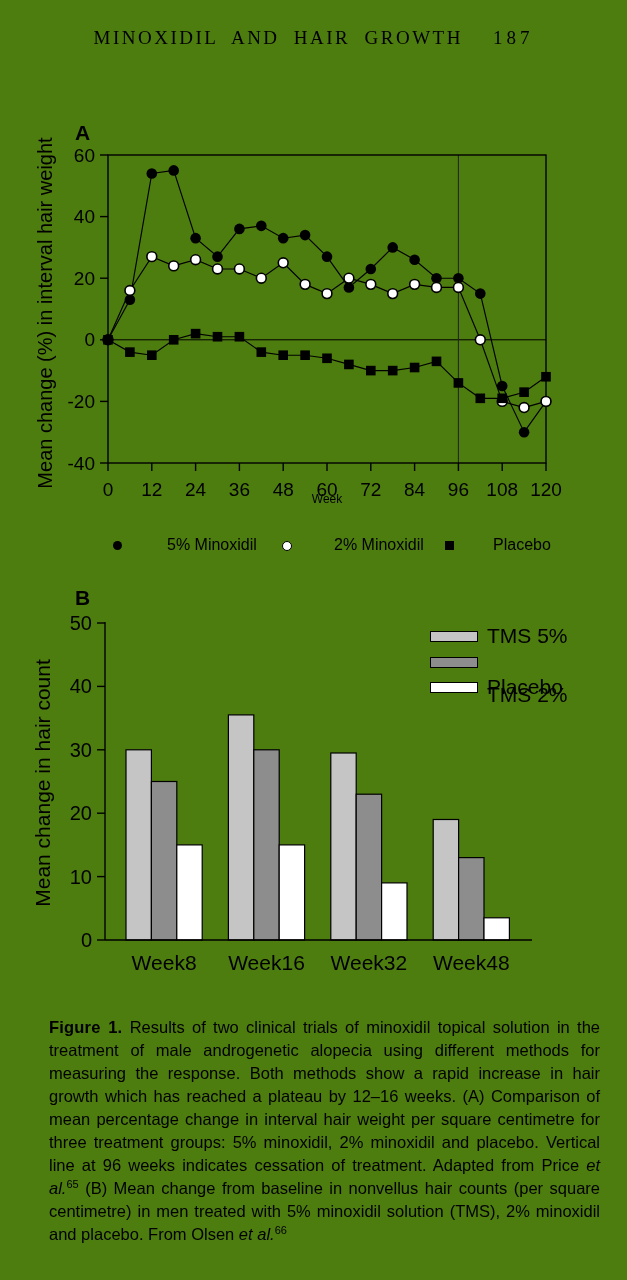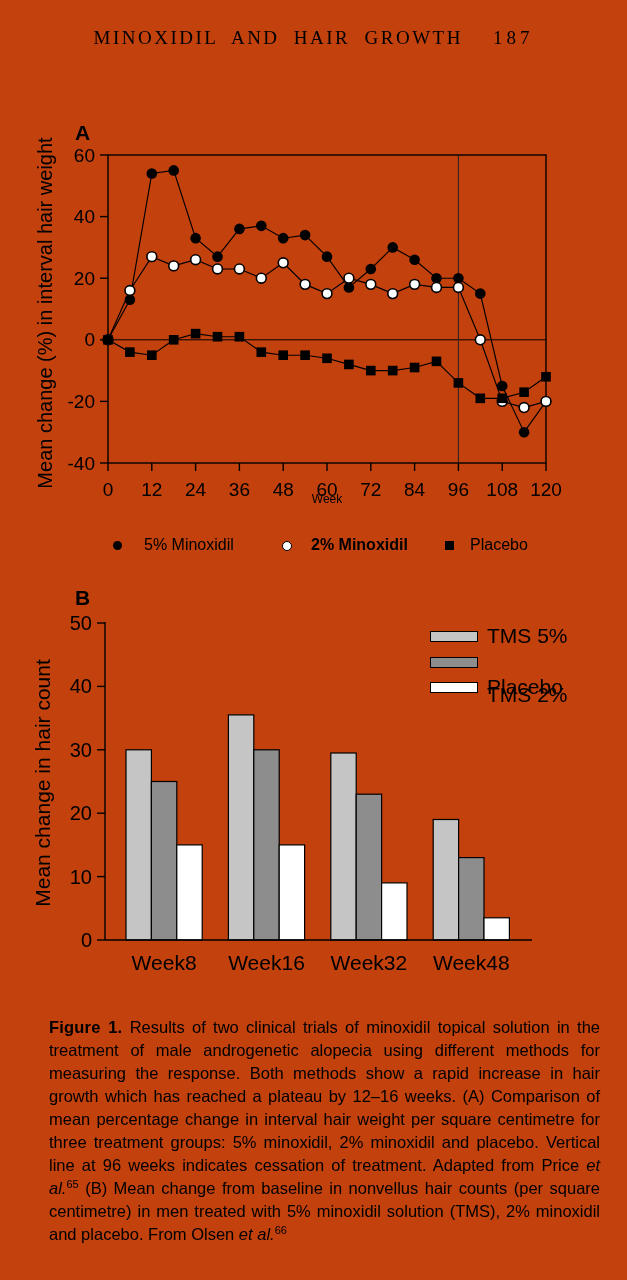--- a/index.html
+++ b/index.html
@@ -1,17 +1,17 @@
 <!DOCTYPE html>
 <html><head>
 <meta charset="utf-8">
 <style>
   html,body{margin:0;padding:0;background:#888;}
   .page{
-    position:relative;width:627px;height:1280px;background:#c2410c;
+    position:relative;width:627px;height:1280px;background:#4d7c0f;
     margin:0 auto;overflow:hidden;
     font-family:"Liberation Sans","DejaVu Sans",sans-serif;color:#000;
   }
   .header{
     position:absolute;top:27px;left:0;width:627px;text-align:center;
     font-family:"Liberation Serif","DejaVu Serif",serif;
     font-size:19px;white-space:nowrap;
   }
   .header .title{letter-spacing:2.5px;word-spacing:7px;}
   .header .pageno{letter-spacing:4px;margin-left:30px;}
@@ -19,21 +19,21 @@
   .ylabel{
     position:absolute;text-align:center;font-size:20px;
     transform:rotate(-90deg);white-space:nowrap;
   }
   svg{position:absolute;left:0;}
   .xlabel-a{position:absolute;top:492px;left:267px;width:120px;text-align:center;font-size:12px;}
   .legend-a-item-marker{position:absolute;width:9px;height:9px;}
   .marker-dot{background:#000;border-radius:50%;}
   .marker-open{background:#fff;border:1.6px solid #000;border-radius:50%;width:8px;height:8px;}
   .marker-sq{background:#000;}
-  .legend-a-label{position:absolute;font-size:16px;line-height:20px;white-space:nowrap;}
+  .legend-a-label{position:absolute;font-size:16px;line-height:20px;white-space:nowrap;margin-left:23px;}
   .legend-b-swatch{position:absolute;left:430px;width:46px;height:9px;border:1.3px solid #000;}
   .legend-b-label{position:absolute;left:487px;font-size:21px;line-height:23px;white-space:nowrap;}
   .caption{
     position:absolute;top:1004px;left:37px;width:551px;
     font-family:Liberation Sans, sans-serif;
     font-size:16.5px;line-height:23px;text-align:justify;margin:12px;
   }
   .caption b{letter-spacing:.2px;}
   .caption sup{font-size:11px;line-height:0;}
 </style>
@@ -165,21 +165,21 @@
         <rect x="541.2" y="253.95999999999998" width="9.6" height="9.6" fill="#000"></rect>
       </g>
     </svg>
 
   <div class="xlabel-a">Week</div>
 
   <div>
     <span class="legend-a-item-marker marker-dot" style="left:113px;top:541px;"></span>
     <span class="legend-a-label" style="left:144px;top:535px;">5% Minoxidil</span>
     <span class="legend-a-item-marker marker-open" style="left:282px;top:541px;"></span>
-    <span class="legend-a-label" style="left:311px;top:535px;font-weight:bold;">2% Minoxidil</span>
+    <span class="legend-a-label" style="left:311px;top:535px;">2% Minoxidil</span>
     <span class="legend-a-item-marker marker-sq" style="left:445px;top:541px;"></span>
     <span class="legend-a-label" style="left:470px;top:535px;">Placebo</span>
   </div>
 
   <div class="panel-label" style="left:75px;top:586px;">B</div>
 
   <div class="ylabel" style="left:-107px;top:771px;width:300px;height:24px;font-size:21px;">Mean change in hair count</div>
 
   <svg id="svgB" width="627" height="400" viewBox="0 0 627 400" style="top:585px;">
       <g>

